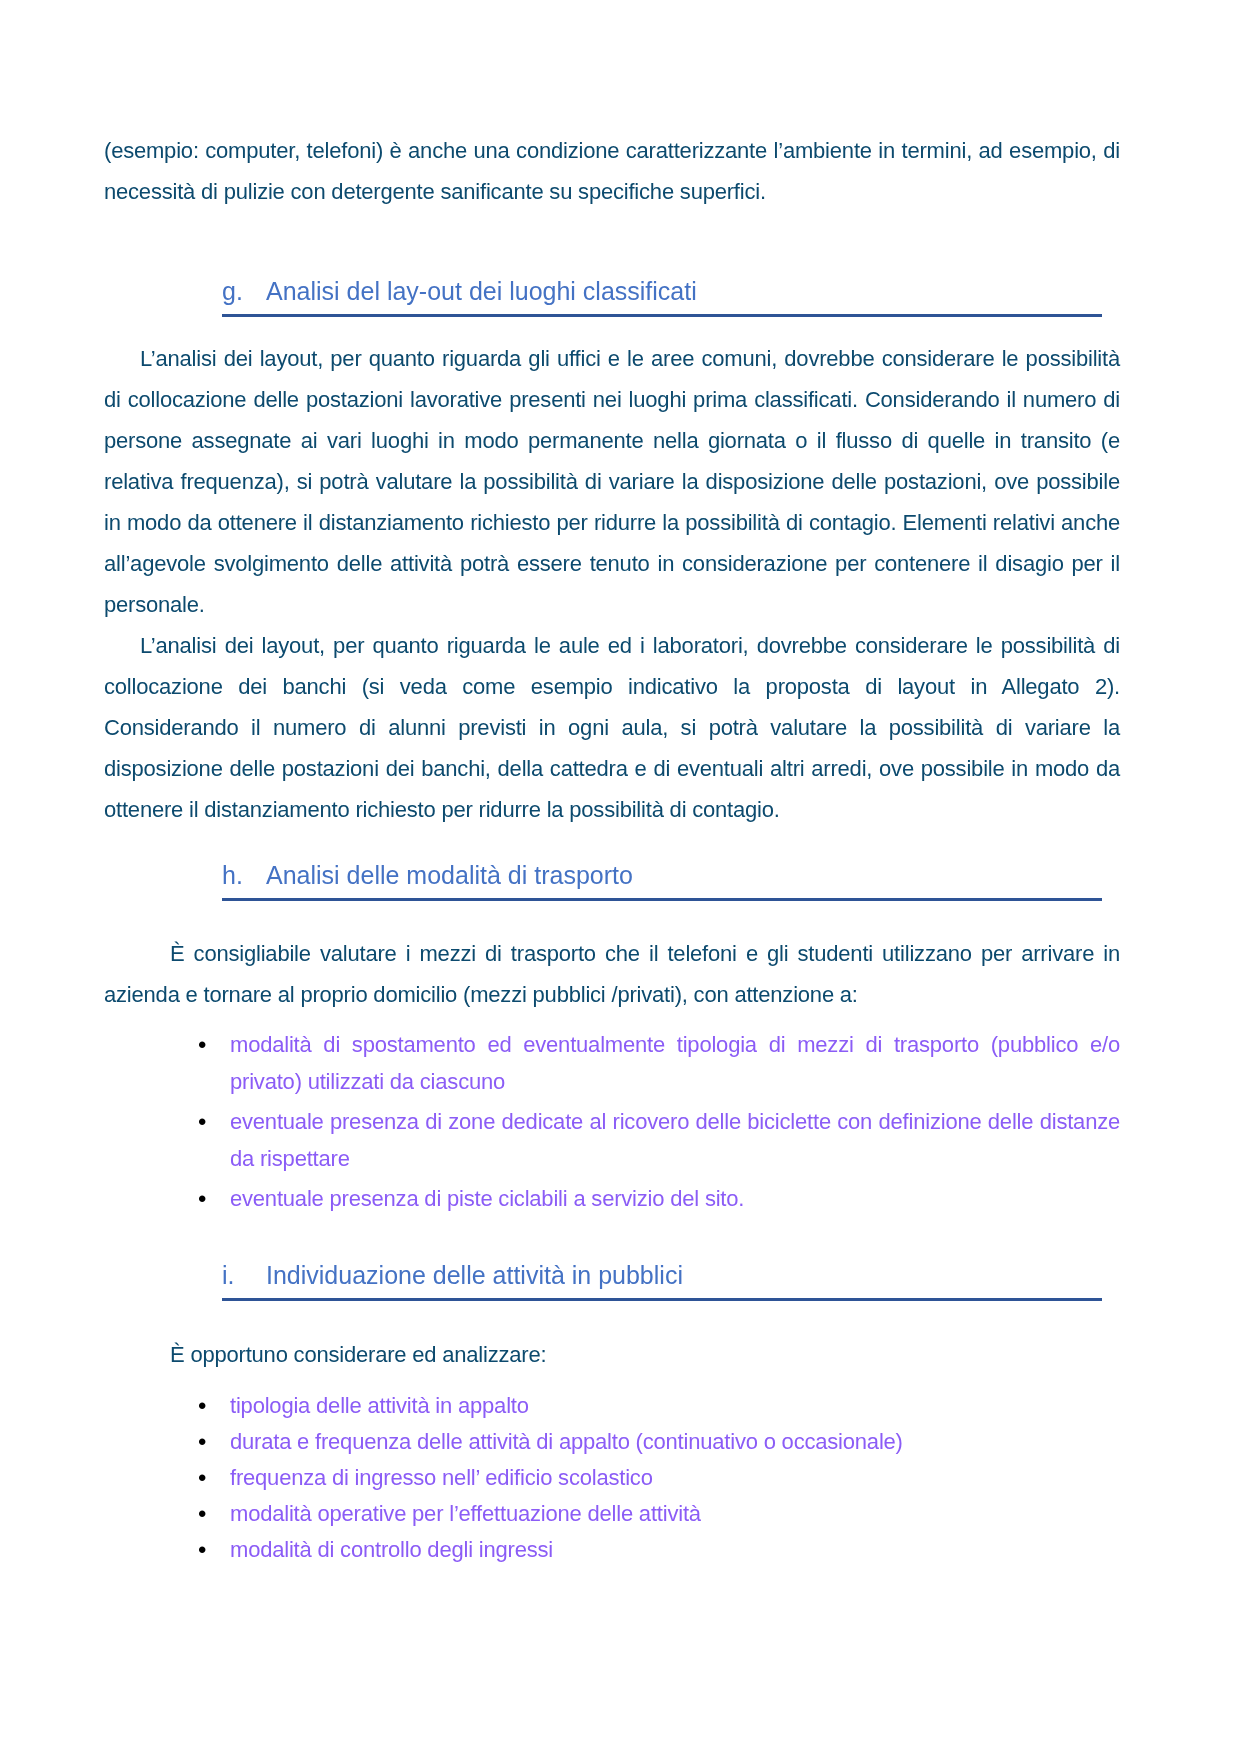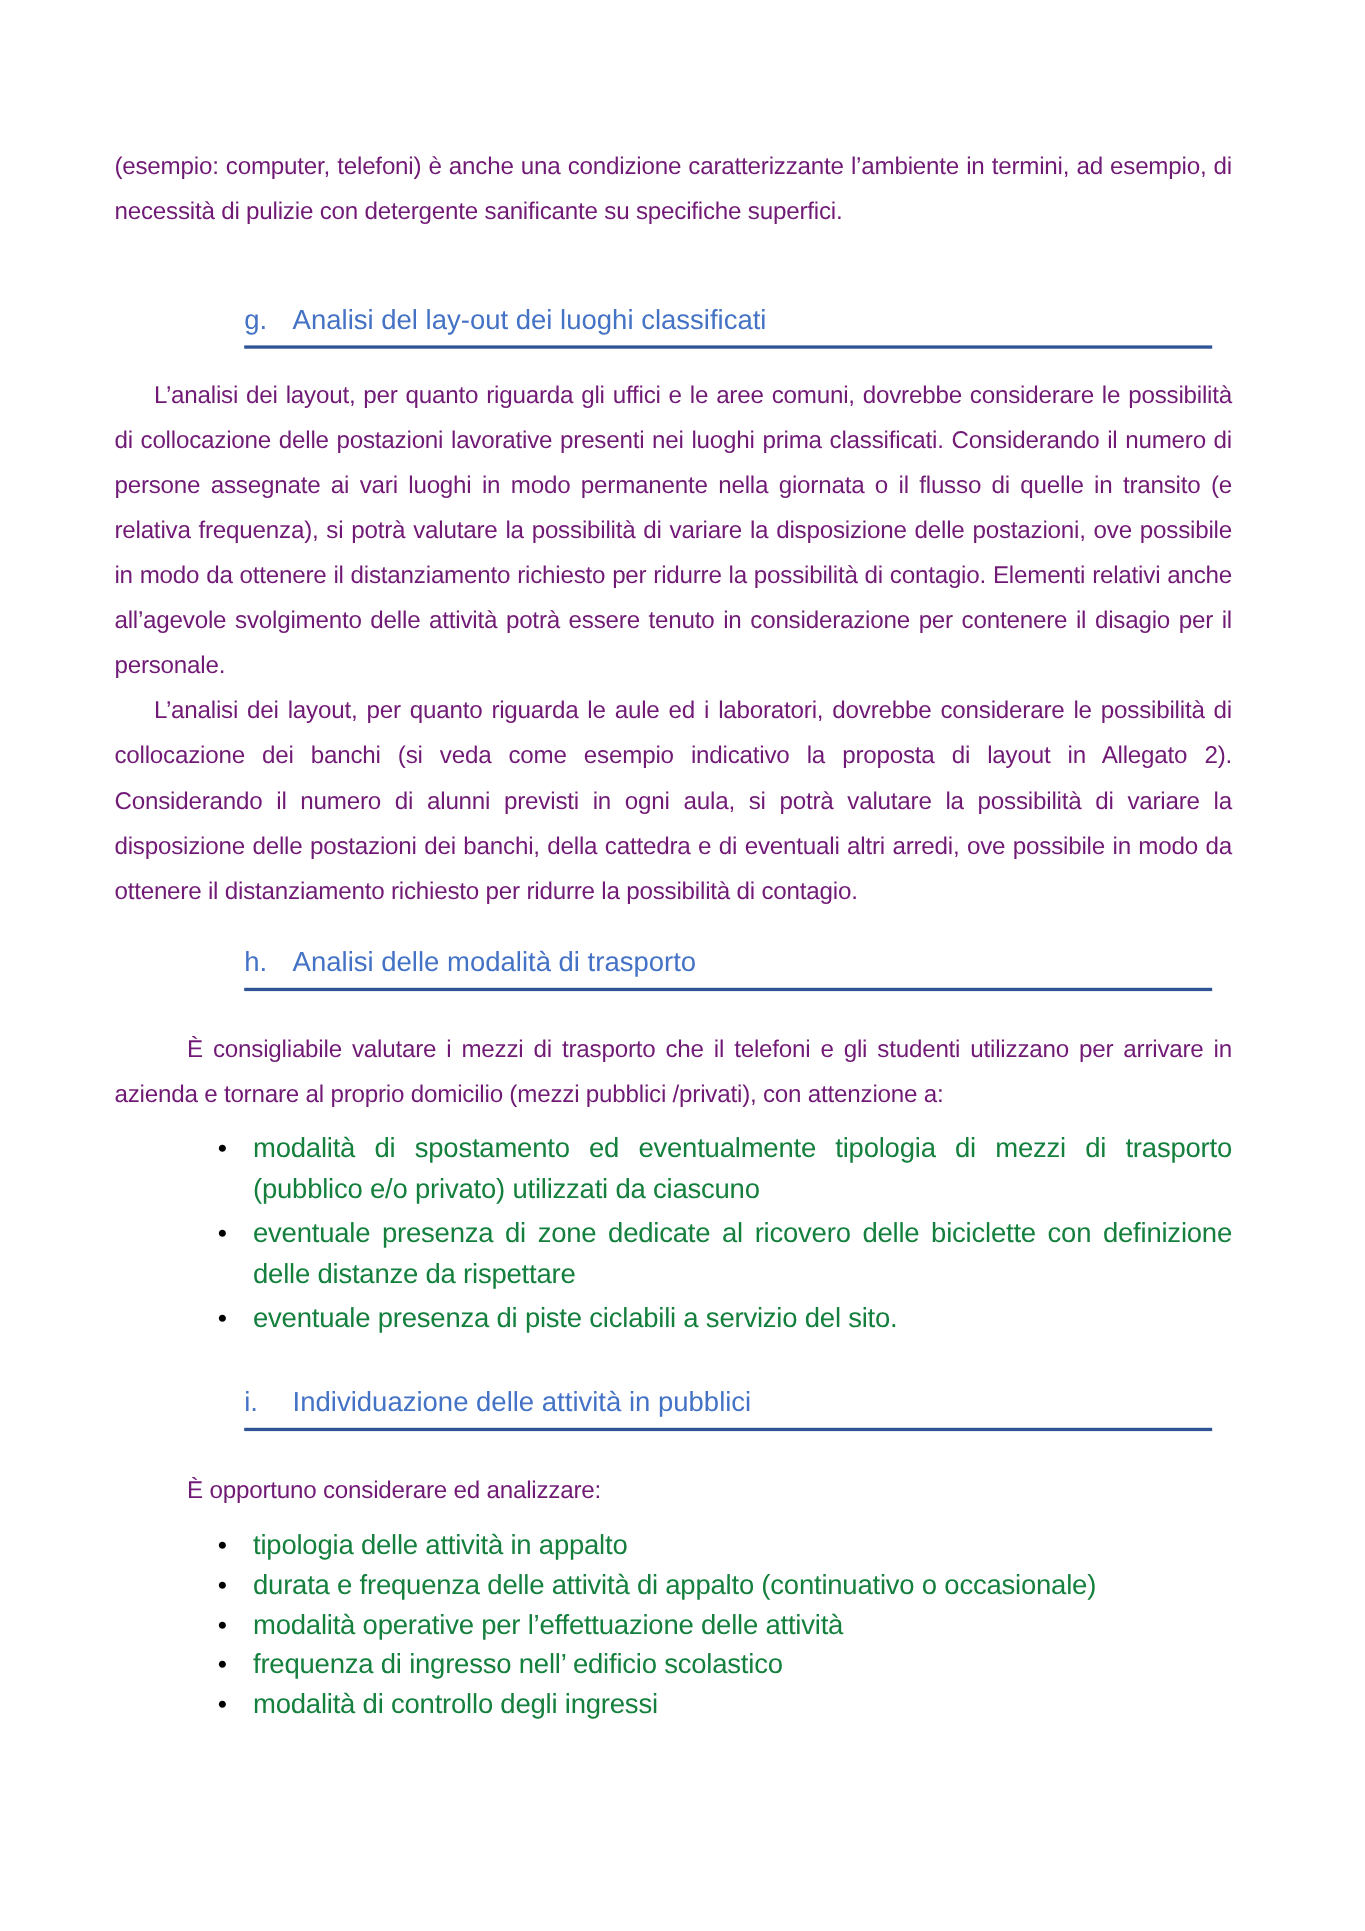--- a/index.html
+++ b/index.html
@@ -4,37 +4,37 @@
 <style>
   html,body{margin:0;padding:0;background:#ffffff;}
   .page{
     position:relative;width:1241px;height:1755px;background:#ffffff;
     overflow:hidden;font-family:"Liberation Sans",sans-serif;color:#1a1a1a;
   }
   
   .abs{position:absolute;left:104px;width:1016px;}
   .body-text{
     margin:0;font-size:22px;line-height:41px;letter-spacing:-0.2px;
-    text-align:justify;color:#701a75;
+    text-align:justify;color:#0c4a6e;
   }
   .indent-sm{text-indent:36px;}
   .indent-lg{text-indent:66px;}
   .heading{
     display:flex;gap:22px;align-items:baseline;
     margin-left:118px;width:880px;
     color:#4472C4;font-size:25px;line-height:30px;
     border-bottom:3px solid #2E5496;padding-bottom:8px;
   }
   .h-num{min-width:22px;}
   ul.bullets{
     margin:0;padding:0;list-style:none;margin-left:74px;width:942px;
   }
   ul.bullets li{
     position:relative;padding-left:52px;margin:0 0 1px 0;
-    font-size:25px;letter-spacing:-0.2px;text-align:justify;color:#15803d;
+    font-size:22px;letter-spacing:-0.2px;text-align:justify;color:#8b5cf6;
   }
   ul.lh37 li{line-height:37px;margin-bottom:3px;}
   ul.lh35 li{line-height:35px;}
   ul.bullets li::before{
     content:"\2022";position:absolute;left:20px;top:0;font-size:24px;color:#000;
   }
   
   .footer{position:absolute;left:0;top:1620px;width:1241px;height:135px;}
 </style>
 </head>
@@ -70,22 +70,22 @@
   <div class="abs heading" style="top:1260px;">
     <span class="h-num">i.</span>
     <span class="h-title">Individuazione delle attività in pubblici</span>
   </div>
 
   <p class="abs body-text indent-lg" style="top:1334px;">È opportuno considerare ed analizzare:</p>
 
   <ul class="abs bullets lh35" style="top:1388px;">
     <li>tipologia delle attività in appalto</li>
     <li>durata e frequenza delle attività di appalto (continuativo o occasionale)</li>
+    <li>frequenza di ingresso nell’ edificio scolastico</li>
     <li>modalità operative per l’effettuazione delle attività</li>
-    <li>frequenza di ingresso nell’ edificio scolastico</li>
     <li>modalità di controllo degli ingressi</li>
   </ul>
 
   <div class="footer">
 
     <svg width="0" height="0" style="position:absolute" aria-hidden="true">
       <defs>
         <radialGradient id="bodyTeal" cx="0.35" cy="0.3" r="0.9">
           <stop offset="0%" stop-color="#53dbd6"></stop>
           <stop offset="45%" stop-color="#2bb3c8"></stop>

